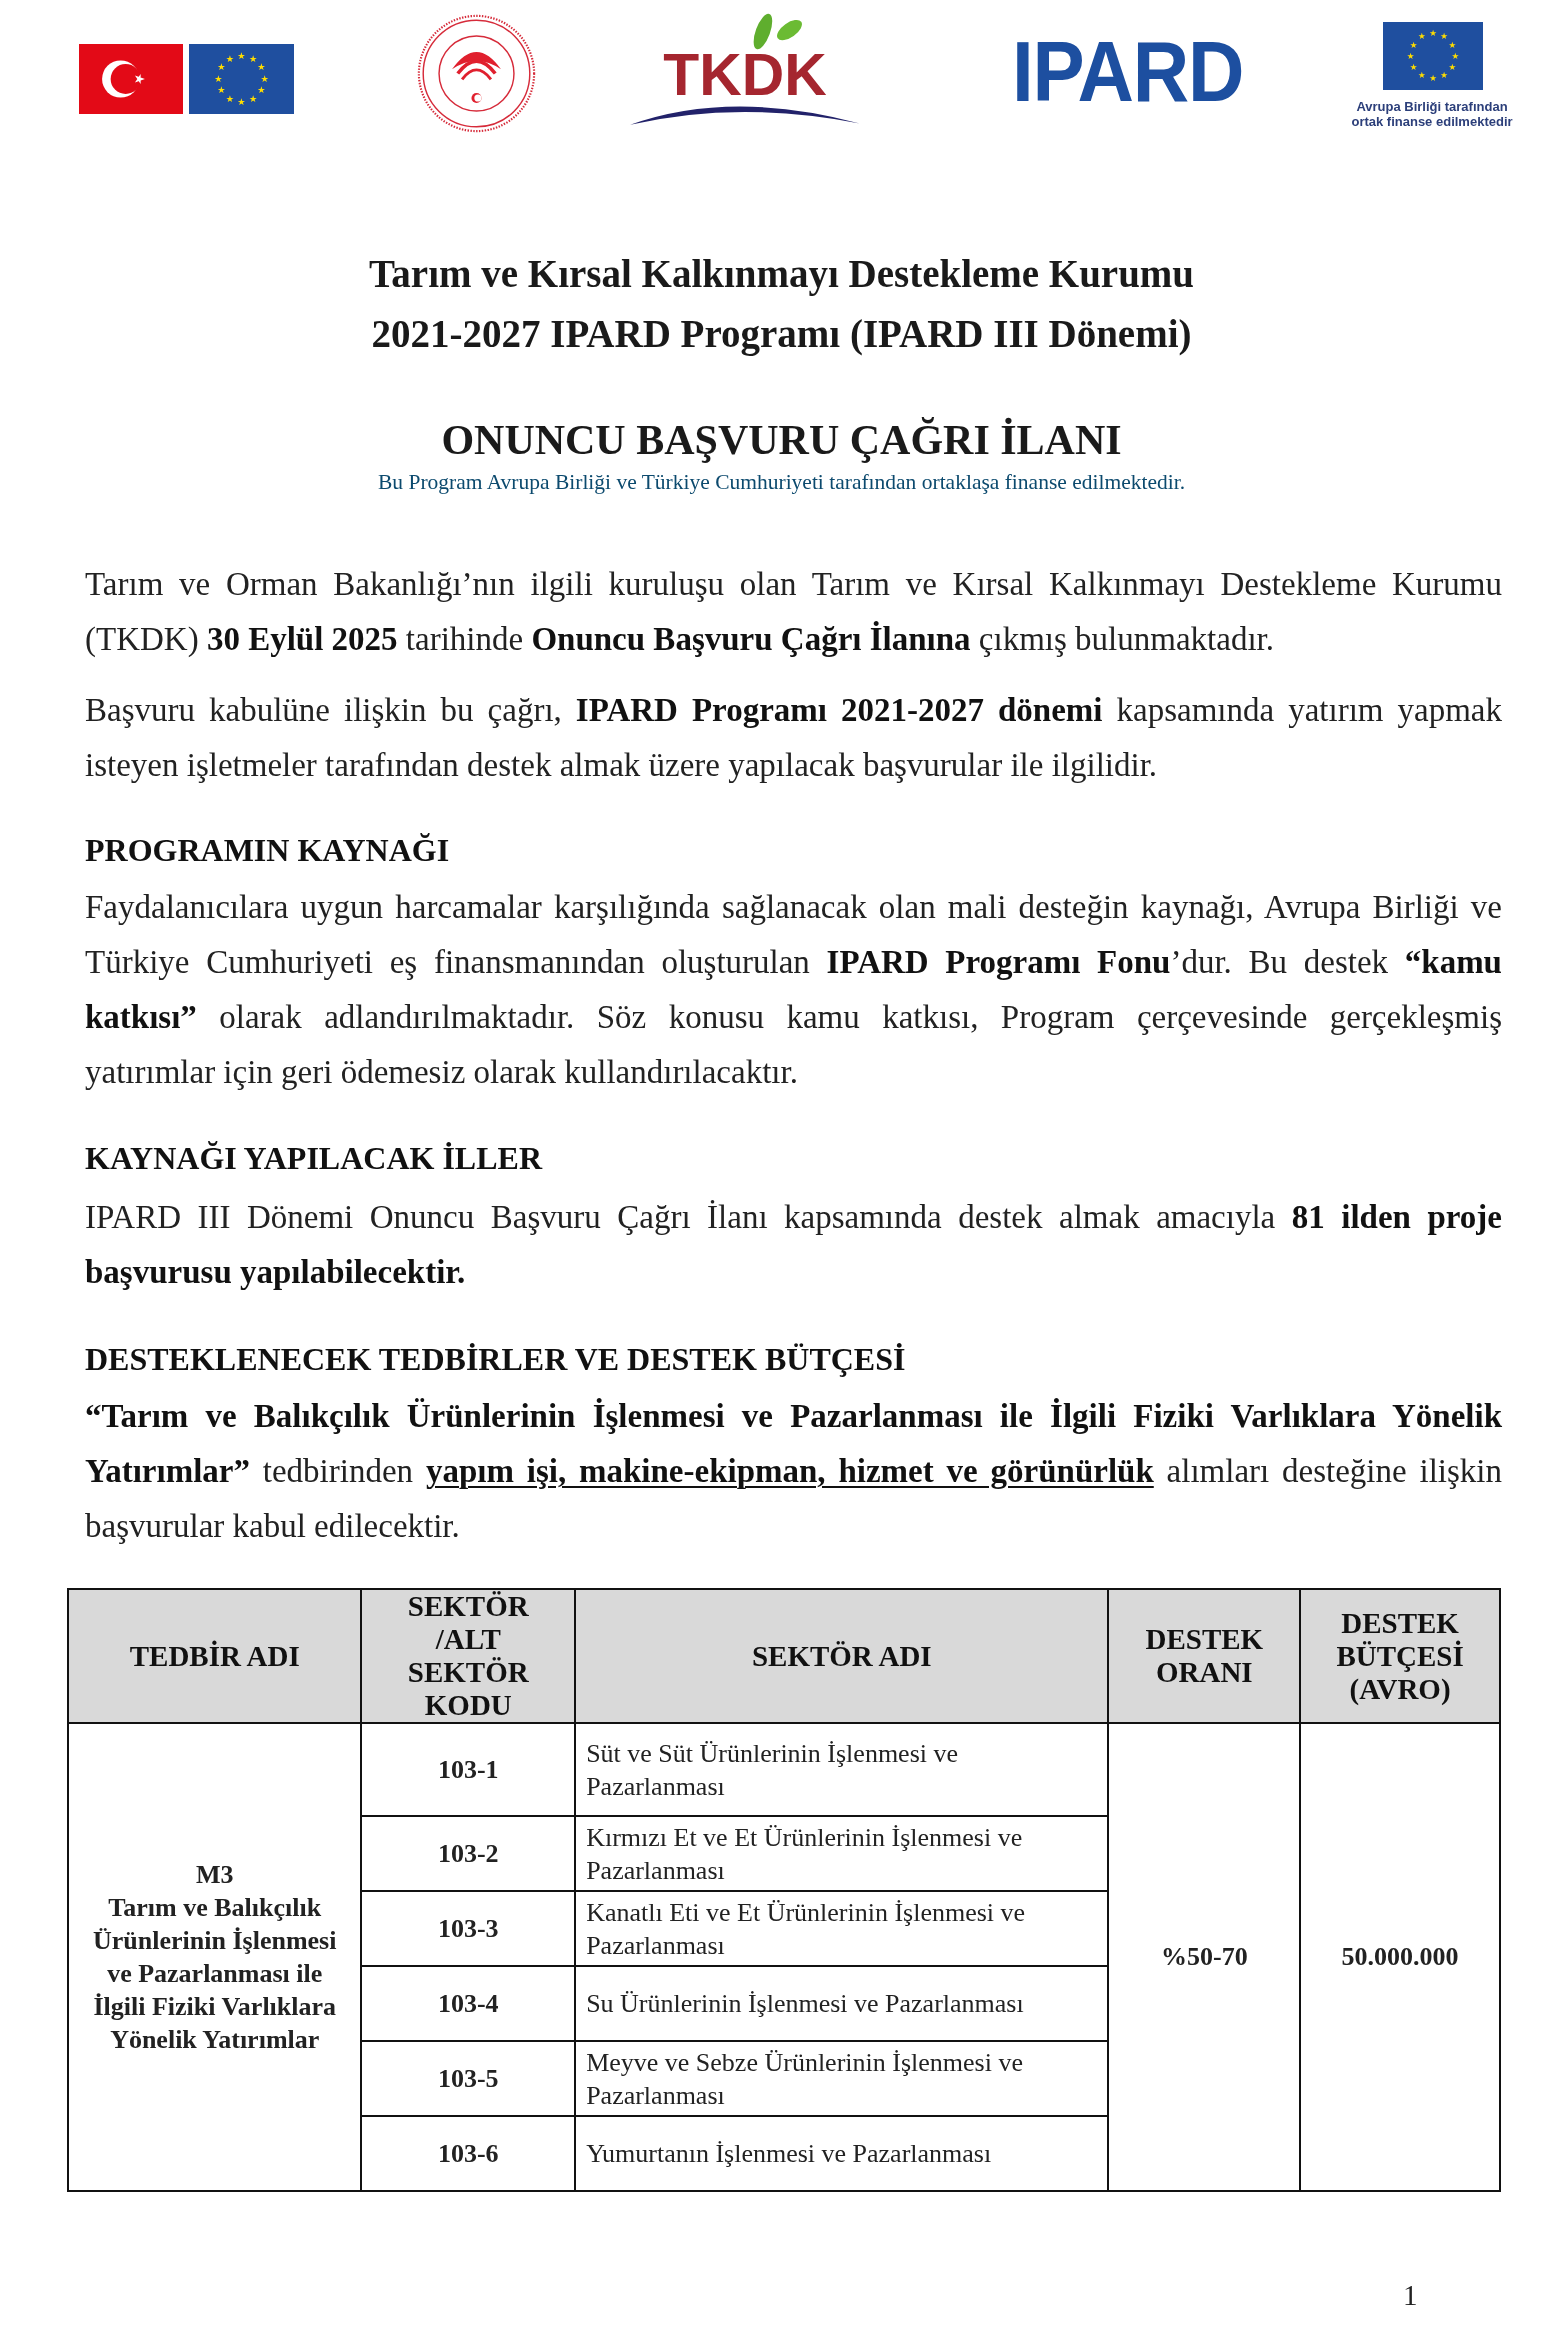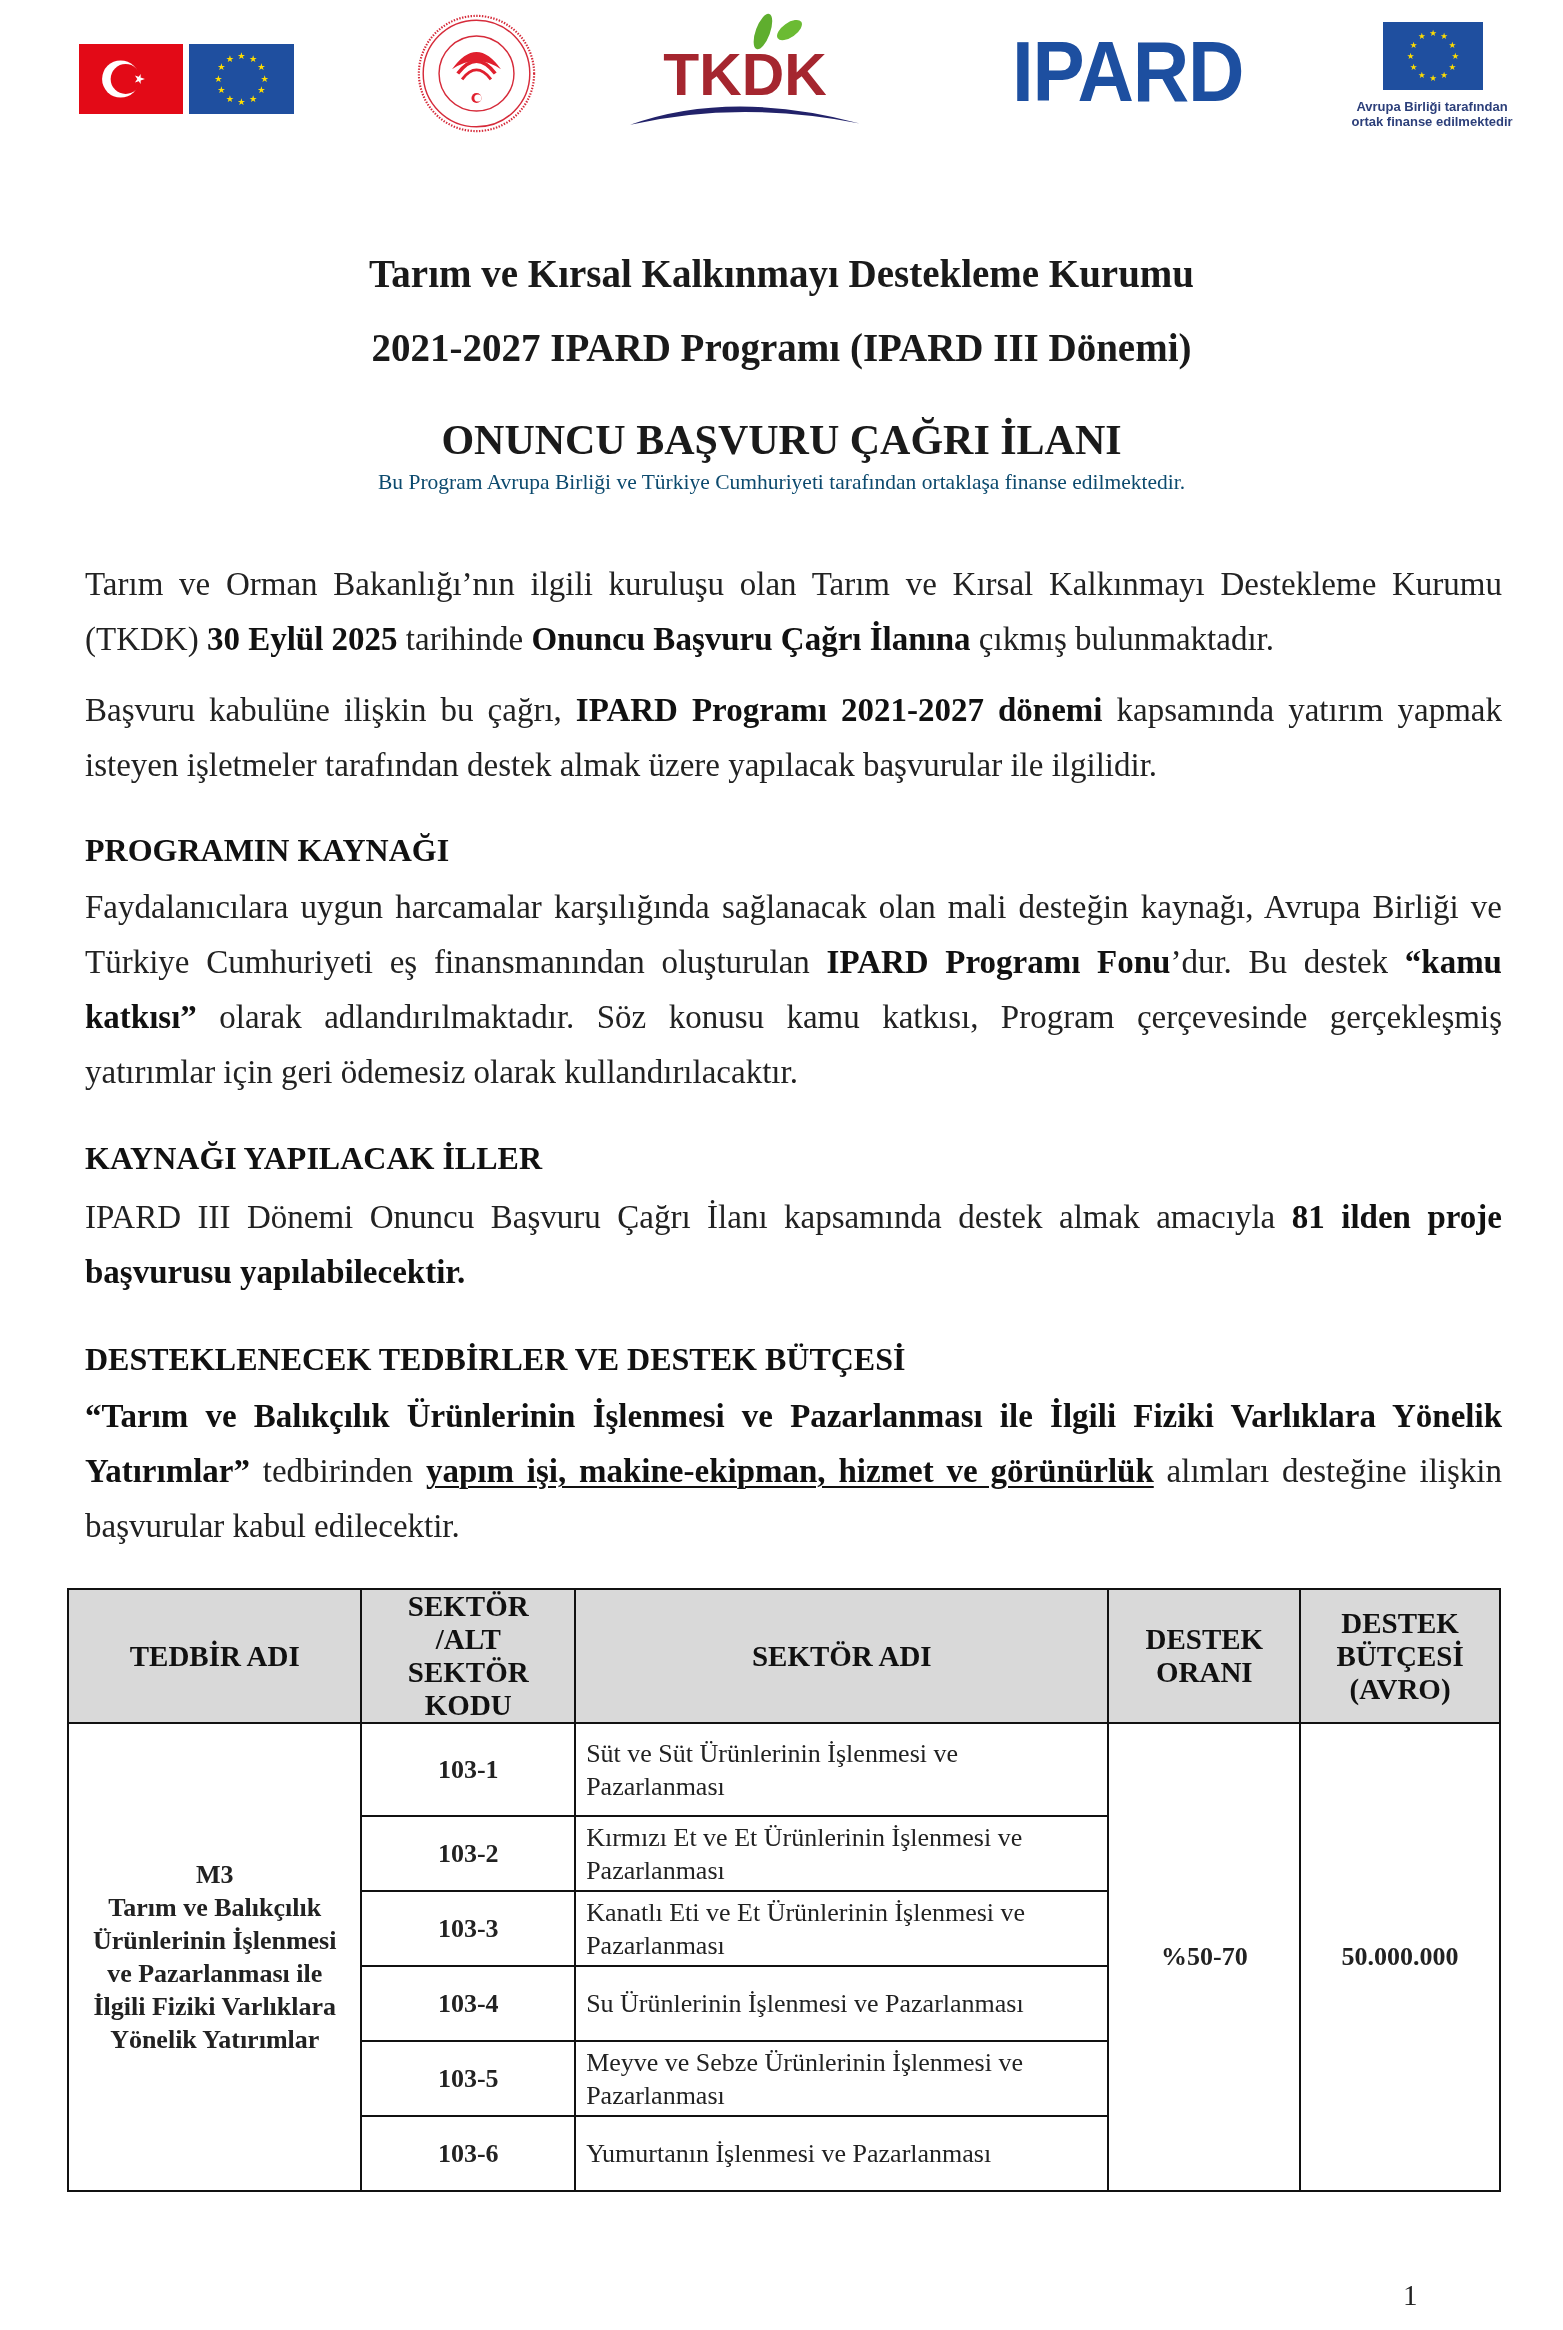--- a/index.html
+++ b/index.html
@@ -14,21 +14,21 @@
   .seal { left:416px; top:13px; width:121px; height:121px; }
   .tkdk { left:623px; top:10px; width:244px; height:122px; }
   .ipard { left:1012px; top:29px; width:230px; height:86px; color:#1d4fa0;
            font-family:"Liberation Sans",sans-serif; font-weight:bold; font-size:85px;
            letter-spacing:-1.4px; line-height:86px; transform:scaleX(0.92); transform-origin:left; }
   .eu-caption { left:1335px; top:99px; width:194px; text-align:center; color:#2c3f7a;
            font-family:"Liberation Sans",sans-serif; font-weight:bold; font-size:13px; line-height:15px; }
 
   .center { left:0; width:1563px; text-align:center; }
   .title1 { top:251px; font-size:39px; font-weight:bold; }
-  .title2 { top:325px; font-size:39px; font-weight:bold; }
+  .title2 { top:311px; font-size:39px; font-weight:bold; }
   .title3 { top:416px; font-size:42px; font-weight:bold; }
   .subtitle { top:470px; font-size:21.5px; color:#0c4a6e; }
 
   .para { left:85px; width:1417px; font-size:33px; line-height:55px; text-align:justify; color:#222; }
   .para b { color:#111; }
   .heading { left:85px; font-size:32px; font-weight:bold; color:#111; }
   .u { text-decoration:underline; text-decoration-thickness:2.2px; text-underline-offset:4.3px; }
 
   
   table.t { position:absolute; left:67px; top:1588px; width:1434px; border-collapse:collapse;

